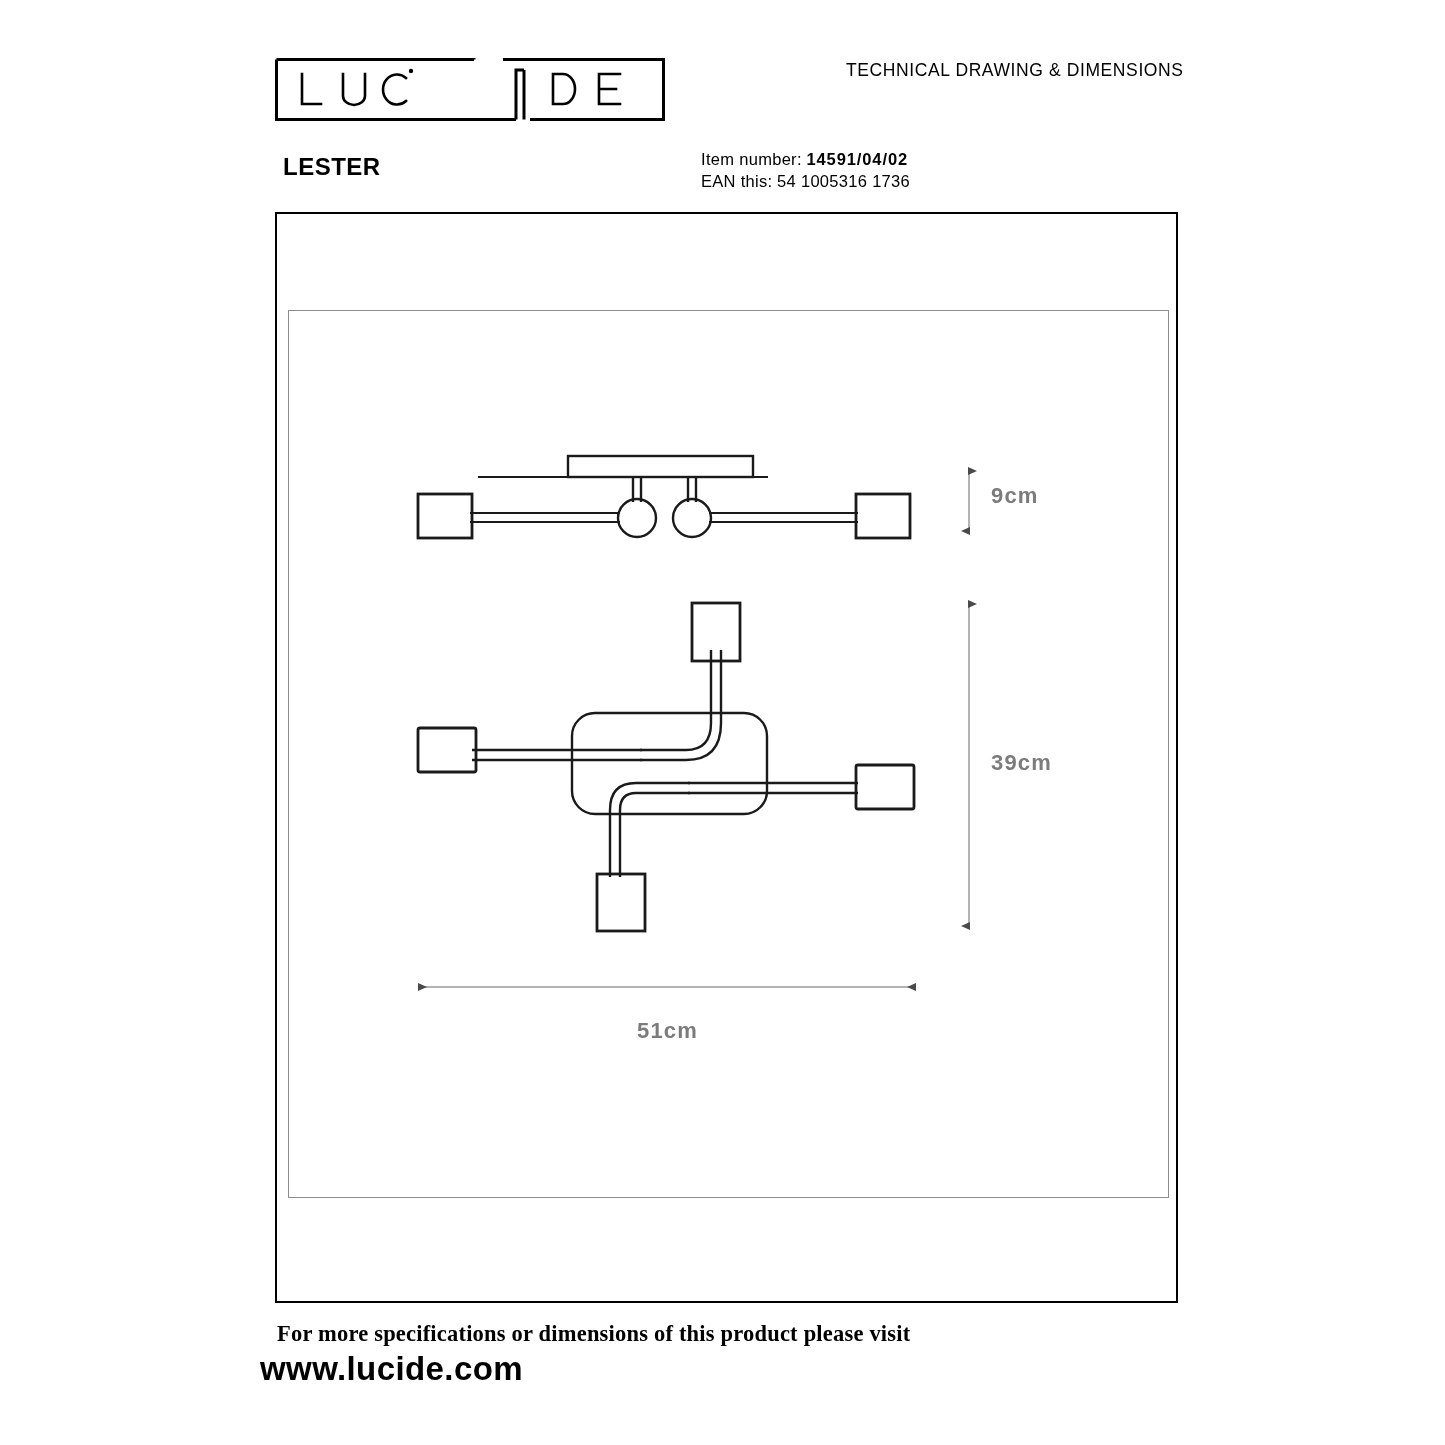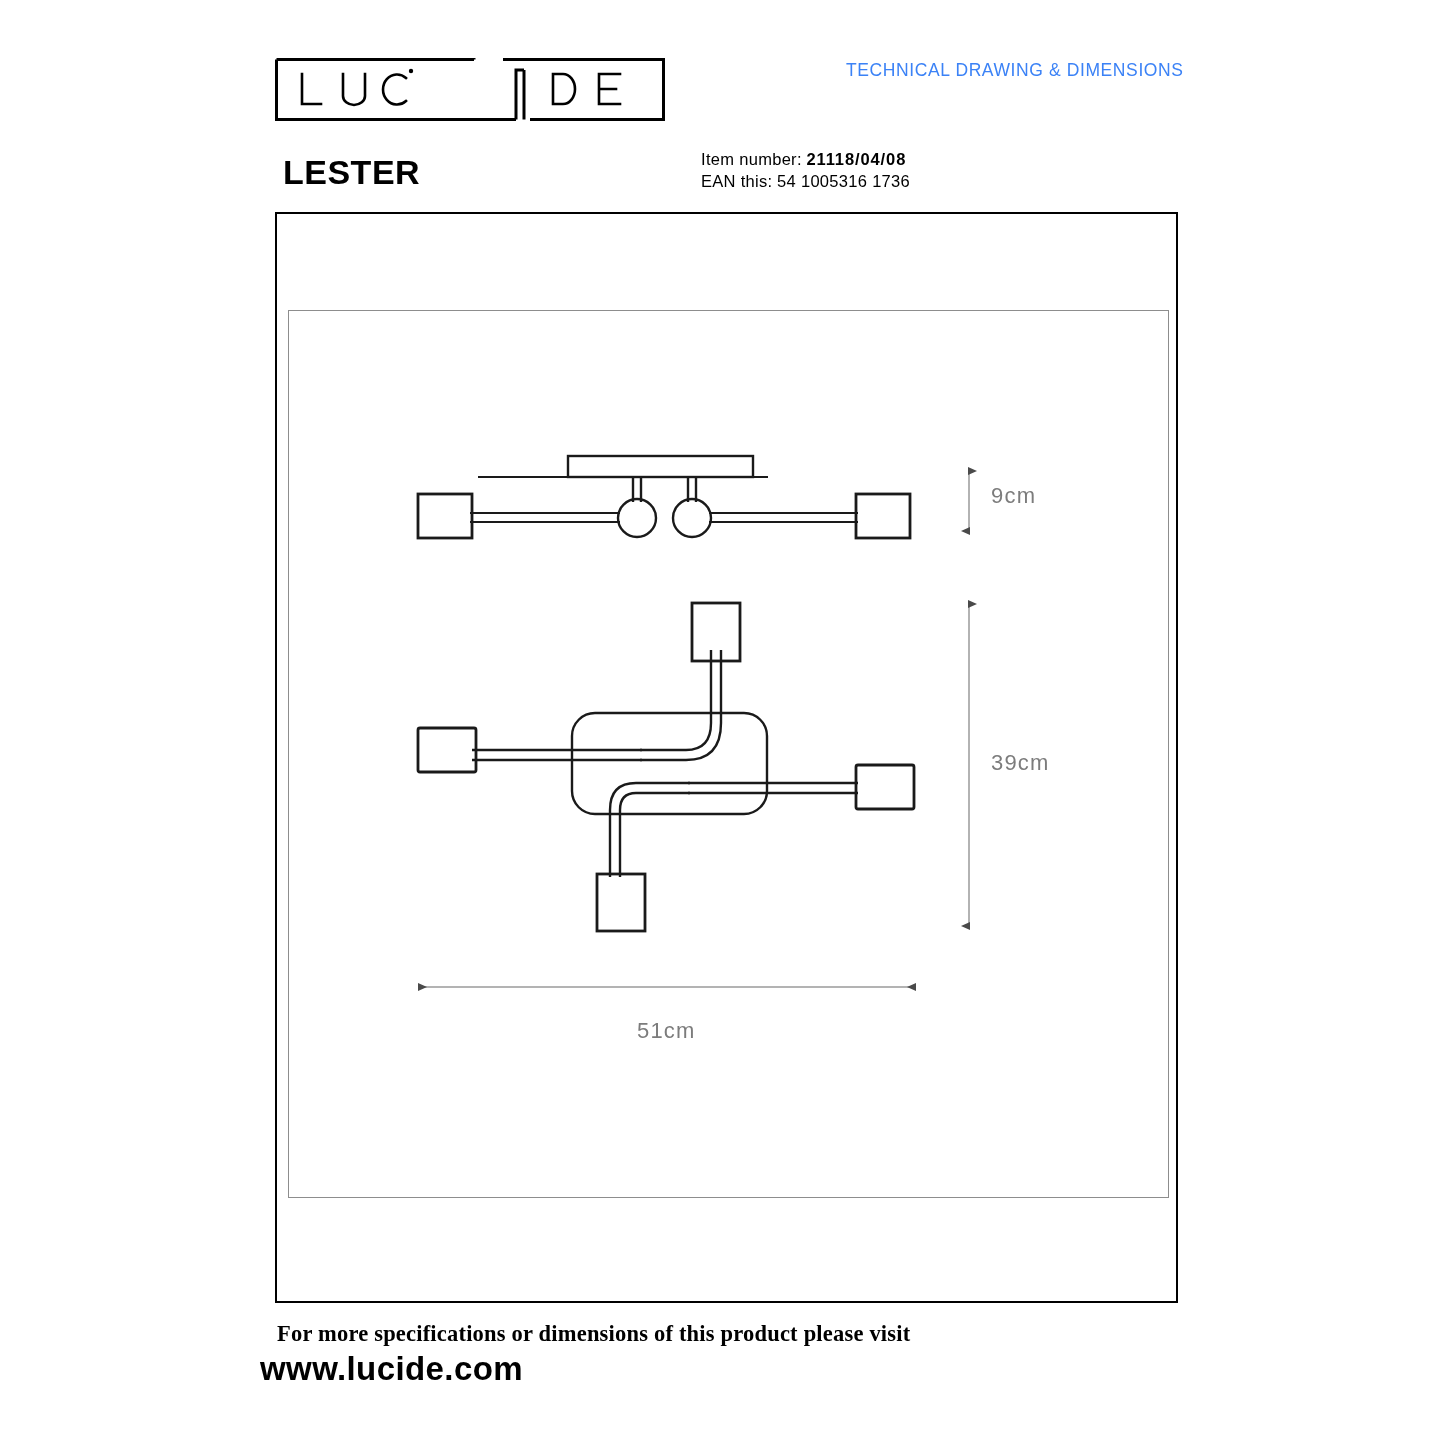--- a/index.html
+++ b/index.html
@@ -23,29 +23,29 @@
     top: 58px;
     width: 390px;
     height: 63px;
   }
   #header-subtitle {
     position: absolute;
     left: 846px;
     top: 60px;
     font-size: 17.5px;
     letter-spacing: 0.6px;
-    color: #3b82f6;
+    color: #000000;
     white-space: nowrap;
   }
 
   #product-name {
     position: absolute;
     left: 283px;
     top: 153px;
-    font-size: 34px;
+    font-size: 24px;
     font-weight: bold;
     letter-spacing: 0.5px;
   }
 
   #item-block {
     position: absolute;
     left: 701px;
     top: 148px;
     font-size: 16.5px;
     line-height: 22px;
@@ -86,20 +86,21 @@
   }
 
   
   .dim-label {
     position: absolute;
     font-size: 22px;
     color: #7c7c7c;
     letter-spacing: 1.2px;
     white-space: nowrap;
     font-family: "Liberation Sans", sans-serif;
+    font-weight: bold;
   }
   #dim-height-label { left: 991px; top: 483px; }
   #dim-depth-label  { left: 991px; top: 750px; }
   #dim-width-label  { left: 637px; top: 1018px; text-align: center; }
 
   
   #footer-line-1 {
     position: absolute;
     left: 277px;
     top: 1321px;
@@ -147,21 +148,21 @@
   </svg>
 </div>
 
 <div id="header-subtitle">TECHNICAL DRAWING &amp; DIMENSIONS</div>
 
 <div id="product-name">LESTER</div>
 
 <div id="item-block">
   <div>
     <span class="lbl">Item number:</span>
-    <span class="val-bold">21118/04/08</span>
+    <span class="val-bold">14591/04/02</span>
   </div>
   <div>
     <span class="lbl">EAN this</span><span class="lbl">:</span>
     <span class="val">54 1005316 1736</span>
   </div>
 </div>
 
 <div id="outer-frame"></div>
 <div id="inner-frame"></div>
 

